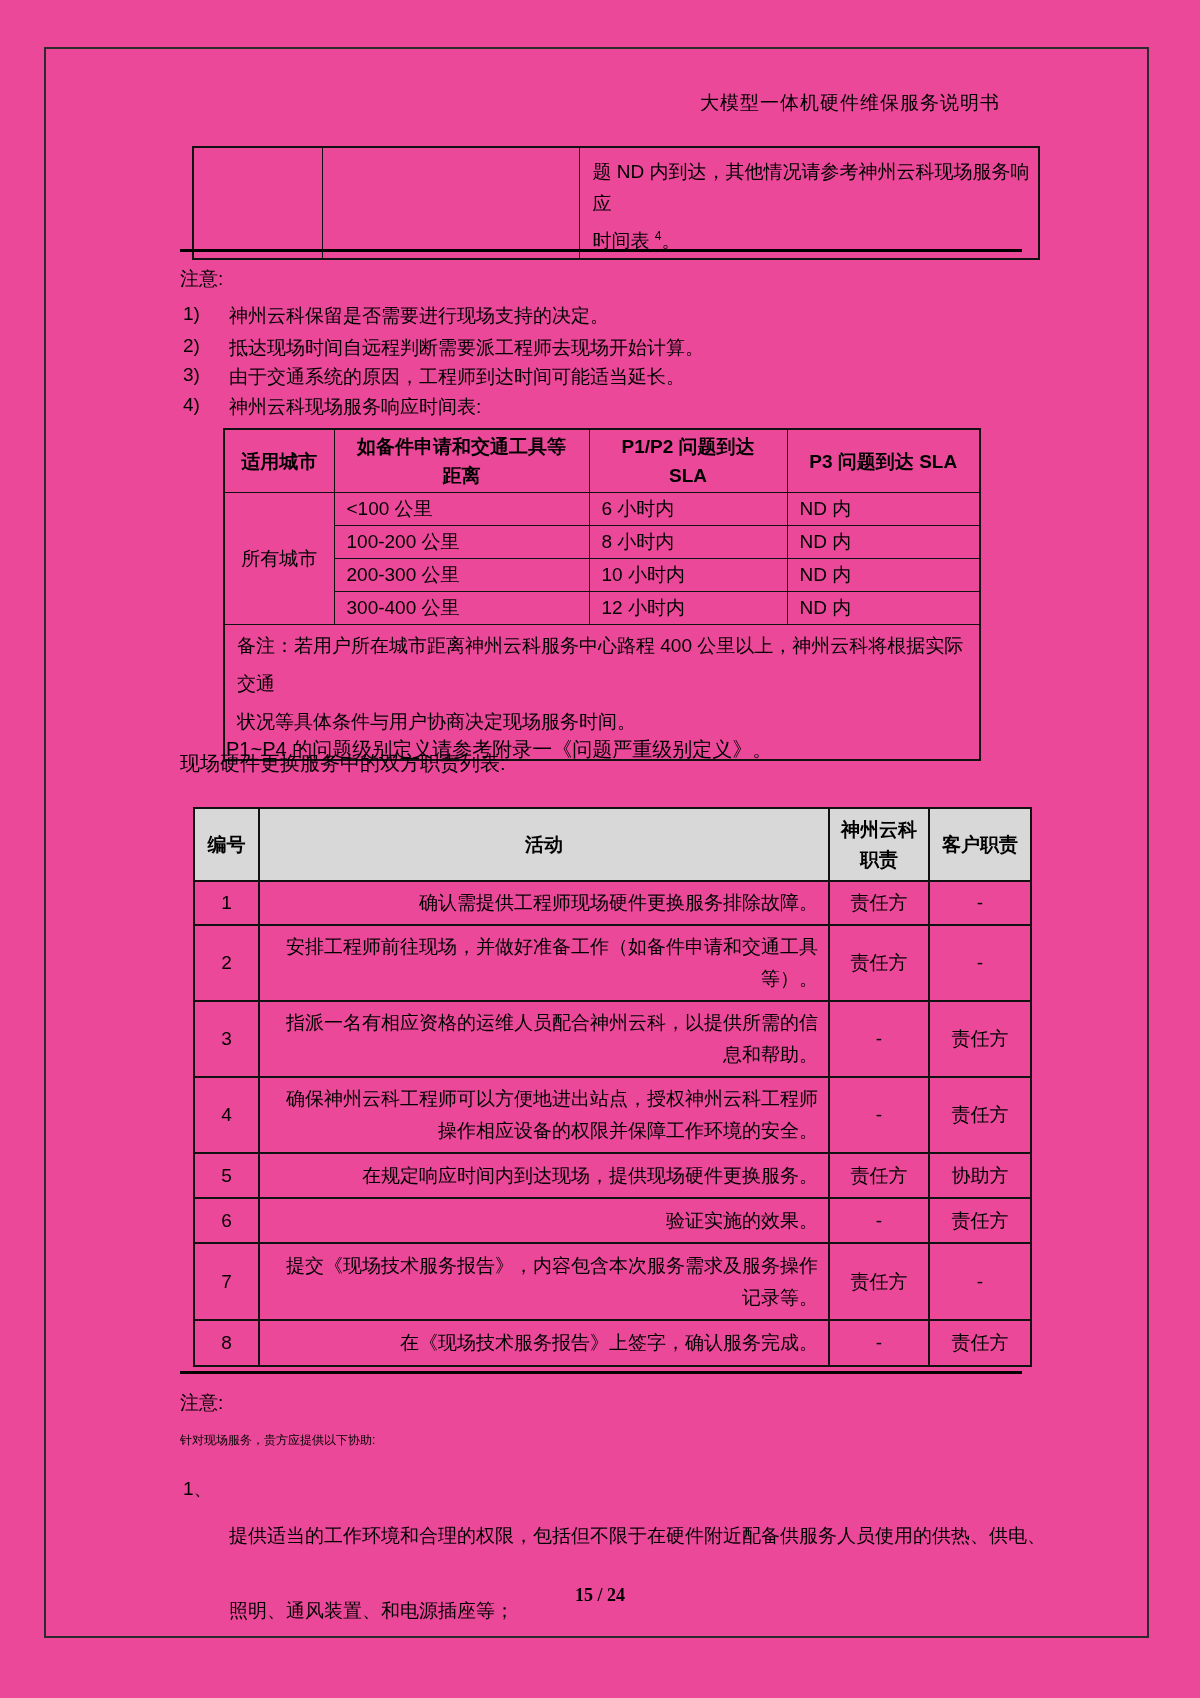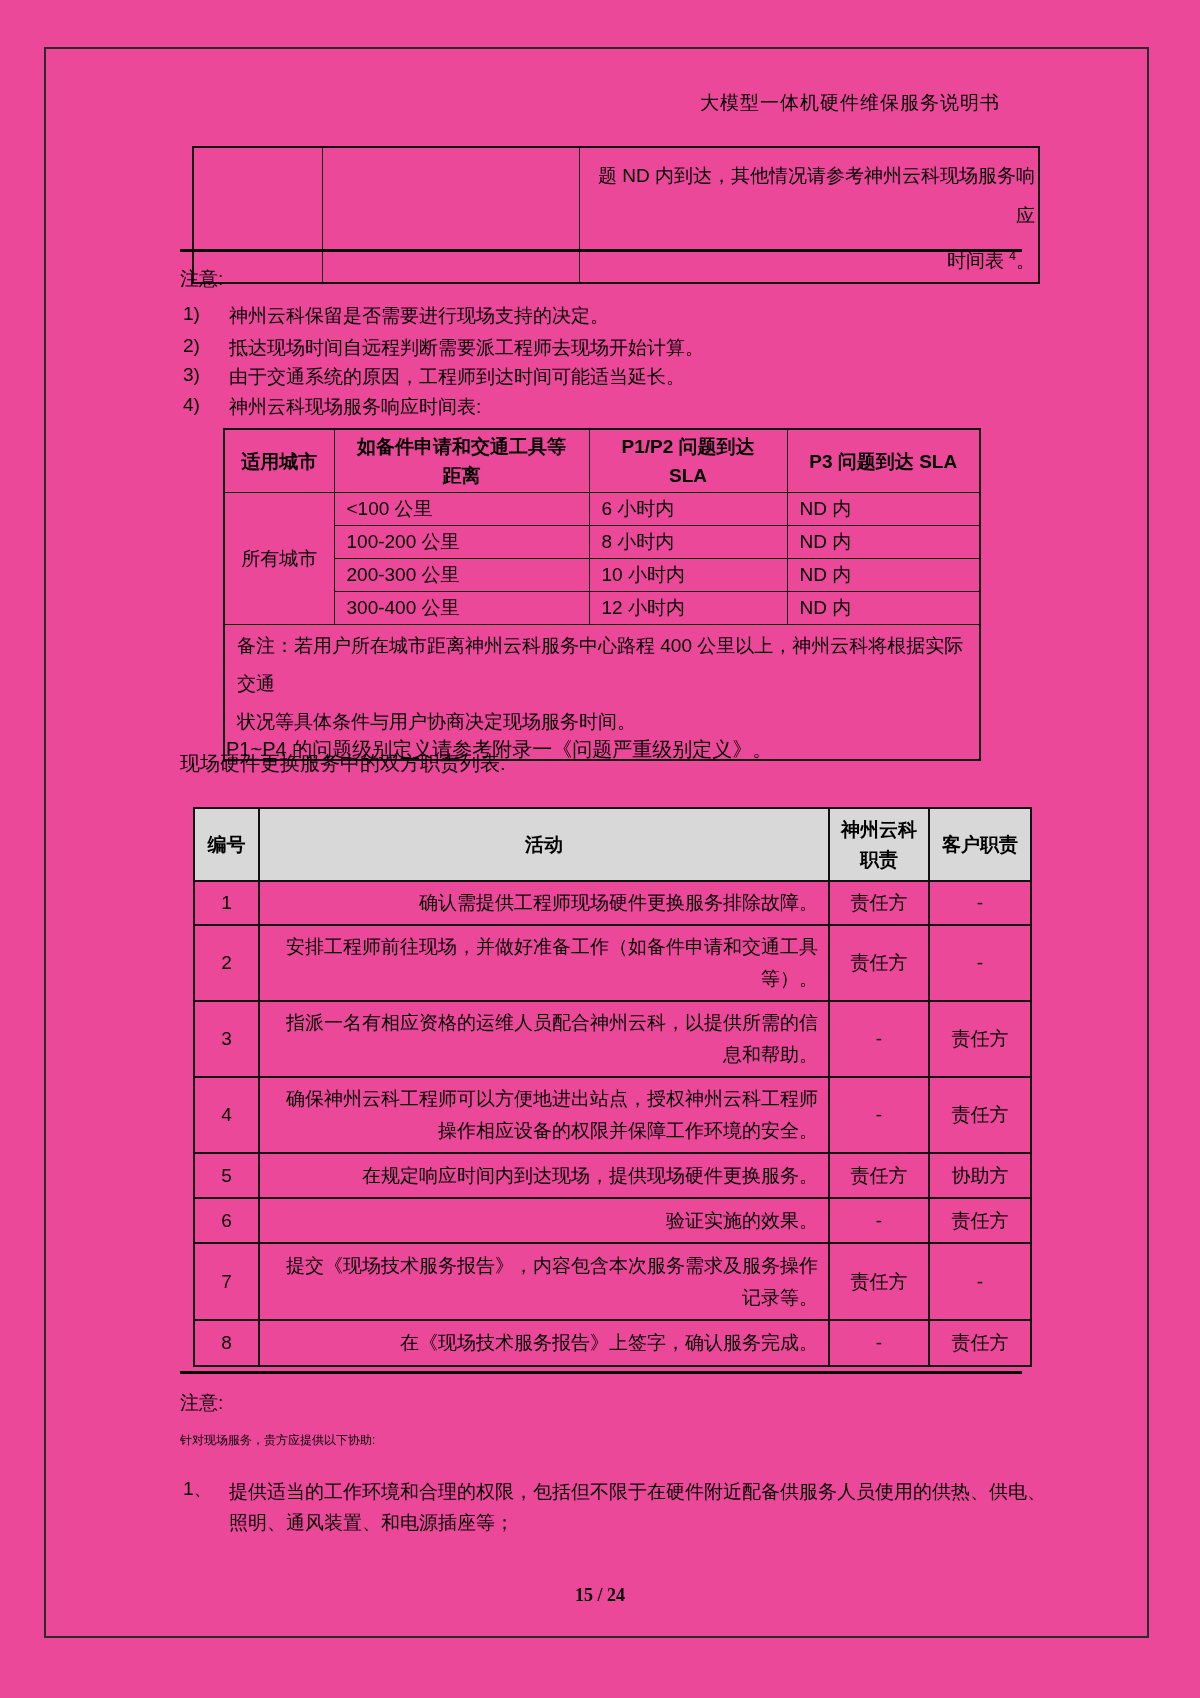--- a/index.html
+++ b/index.html
@@ -10,21 +10,21 @@
   .page-border {
     position:absolute; left:44px; top:47px; width:1105px; height:1591px;
     border:2px solid #2b2b2b; box-sizing:border-box;
   }
   .doc-title { position:absolute; top:90px; right:200px; font-size:19px; letter-spacing:1px; }
 
   
   table { border-collapse:collapse; table-layout:fixed; }
   .frag-table { position:absolute; left:192px; top:146px; width:846px; height:77px; border:2px solid #111; }
   .frag-table td { border:1.5px solid #111; vertical-align:top; }
-  .frag-cell-text { padding:7px 2px 0 12px; font-size:19px; line-height:40px;text-align:right; }
+  .frag-cell-text { padding:7px 2px 0 12px; font-size:19px; line-height:32px; }
   .frag-cell-text sup { font-size:12px; }
 
   .rule { position:absolute; height:3px; background:#000; width:842px; left:180px; }
   .rule-1 { top:249px; }
   .rule-2 { top:1371px; }
 
   .notice-label { position:absolute; left:180px; font-size:19px; font-weight:normal; }
   .notice-1 { top:266px; }
   .notice-2 { top:1390px; }
 
@@ -49,21 +49,21 @@
   .resp-table th, .resp-table td { border:2px solid #111; vertical-align:middle; }
   .resp-table th { background:#d8d8d8; font-weight:bold; text-align:center; height:69px; line-height:30px; }
   .resp-table td { text-align:center; }
   .resp-table td.activity { text-align:right; padding:5px 10px 5px 14px; line-height:32px; }
   .r-h1 { height:44px; } .r-h2 { height:71px; } .r-h3 { height:71px; } .r-h4 { height:71px; }
   .r-h5 { height:45px; } .r-h6 { height:45px; } .r-h7 { height:77px; } .r-h8 { height:46px; }
 
   .notice2-intro { position:absolute; left:180px; top:1432px; font-size:12px; }
   .notice2-item { position:absolute; left:183px; top:1476px; font-size:19px; display:flex; }
   .notice2-item .num { width:46px; flex:0 0 46px; }
-  .notice2-item .lines div { line-height:31px; }
+  .notice2-item .lines div { line-height:31px;margin-top:44px; }
 
   .footer {
     position:absolute; left:0; top:1585px; width:1200px; text-align:center;
     font-family:"Liberation Serif", serif; font-weight:bold; font-size:18px;
   }
 </style>
 </head>
 <body>
 
 <div class="page">

